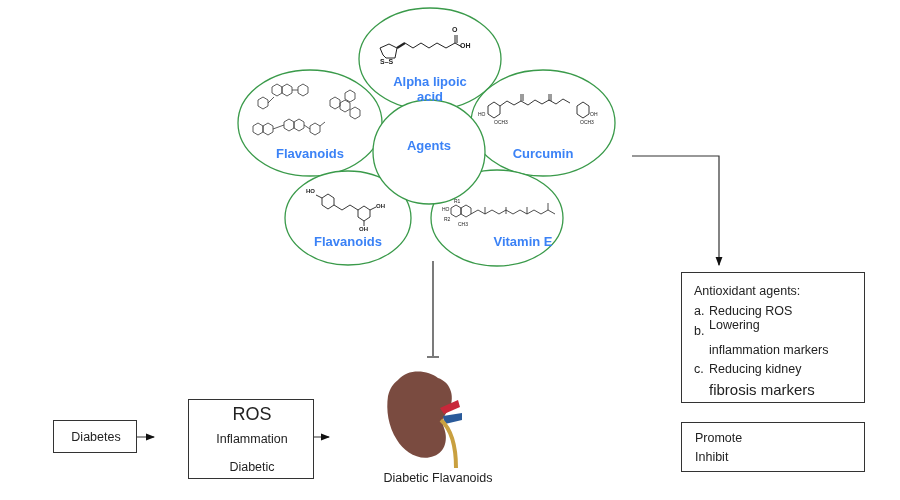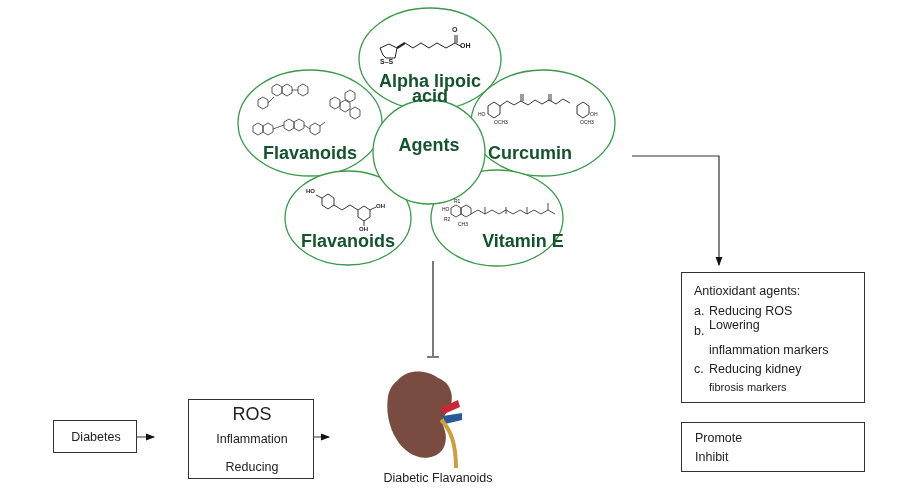--- a/index.html
+++ b/index.html
@@ -1,20 +1,20 @@
 <!DOCTYPE html>
 <html><head>
 <meta charset="utf-8">
 <style>
   html, body { margin: 0; padding: 0; background: #ffffff; }
   body { width: 900px; height: 500px; position: relative; overflow: hidden;
          font-family: "Liberation Sans", sans-serif; color: #1a1a1a; }
   .layer { position: absolute; left: 0; top: 0; width: 900px; height: 500px; }
-  .circle-label { position: absolute; font-weight: bold; font-size: 18px; text-align: center;
-                  line-height: 15px; color: #14532d; }
+  .circle-label { position: absolute; font-weight: bold; font-size: 13px; text-align: center;
+                  line-height: 15px; color: #3b82f6; }
   .box { position: absolute; border: 1.3px solid #333; background: #fff; box-sizing: border-box; margin-left: 33px; }
   .txt { position: absolute; font-size: 12px; color: #222; }
   .center-text { text-align: center; }
 </style>
 </head>
 <body>
 
 <svg class="layer" viewBox="0 0 900 500" xmlns="http://www.w3.org/2000/svg">
   <defs>
     <marker id="arrowhead" markerWidth="8" markerHeight="8" refX="7" refY="4" orient="auto">
@@ -118,21 +118,21 @@
 <div class="txt" style="left:444px;top:216px;font-size:5px;">R2</div>
 <div class="txt" style="left:458px;top:221px;font-size:5px;">CH3</div>
 
 <div class="circle-label" style="left:370px;top:74px;width:120px;">
   <div>Alpha lipoic</div>
   <div>acid</div>
 </div>
 <div class="circle-label" style="left:250px;top:146px;width:120px;">
   <div>Flavanoids</div>
 </div>
-<div class="circle-label" style="left:470px;top:146px;width:120px;">
+<div class="circle-label" style="left:483px;top:146px;width:120px;">
   <div>Curcumin</div>
 </div>
 <div class="circle-label" style="left:288px;top:234px;width:120px;">
   <div>Flavanoids</div>
 </div>
 <div class="circle-label" style="left:463px;top:234px;width:120px;">
   <div>Vitamin E</div>
 </div>
 <div class="circle-label" style="left:369px;top:138px;width:120px;">
   <div>Agents</div>
@@ -140,31 +140,31 @@
 
 <div class="box" style="left:648px;top:272px;width:184px;height:131px;">
   <div class="txt" style="left:12px;top:11px;font-size:12.5px;">Antioxidant agents:</div>
   <div class="txt" style="left:12px;top:31px;font-size:12.5px;">a.</div>
   <div class="txt" style="left:27px;top:31px;font-size:12.5px;">Reducing ROS</div>
   <div class="txt" style="left:12px;top:51px;font-size:12.5px;">b.</div>
   <div class="txt" style="left:27px;top:45px;font-size:12.5px;text-align:right;">Lowering</div>
   <div class="txt" style="left:27px;top:70px;font-size:12.5px;">inflammation markers</div>
   <div class="txt" style="left:12px;top:89px;font-size:12.5px;">c.</div>
   <div class="txt" style="left:27px;top:89px;font-size:12.5px;">Reducing kidney</div>
-  <div class="txt" style="left:27px;top:108px;font-size:11px;">fibrosis markers</div>
+  <div class="txt" style="left:27px;top:108px;font-size:15px;">fibrosis markers</div>
 </div>
 
 <div class="box" style="left:648px;top:422px;width:184px;height:50px;">
   <div class="txt" style="left:13px;top:8px;font-size:12.5px;">Promote</div>
   <div class="txt" style="left:13px;top:27px;font-size:12.5px;">Inhibit</div>
 </div>
 
 <div class="box" style="left:20px;top:420px;width:84px;height:33px;">
   <div class="txt center-text" style="left:0;top:9px;width:84px;font-size:12.5px;">Diabetes</div>
 </div>
 
 <div class="box" style="left:155px;top:399px;width:126px;height:80px;">
   <div class="txt center-text" style="left:0;top:4px;width:126px;font-size:18px;">ROS</div>
   <div class="txt center-text" style="left:0;top:32px;width:126px;font-size:12.5px;">Inflammation</div>
-  <div class="txt center-text" style="left:0;top:60px;width:126px;font-size:12.5px;">Reducing</div>
+  <div class="txt center-text" style="left:0;top:60px;width:126px;font-size:12.5px;">Diabetic</div>
 </div>
 
 <div class="txt center-text" style="left:358px;top:471px;width:160px;font-size:12.5px;">Diabetic Flavanoids</div>
 
 </body></html>

